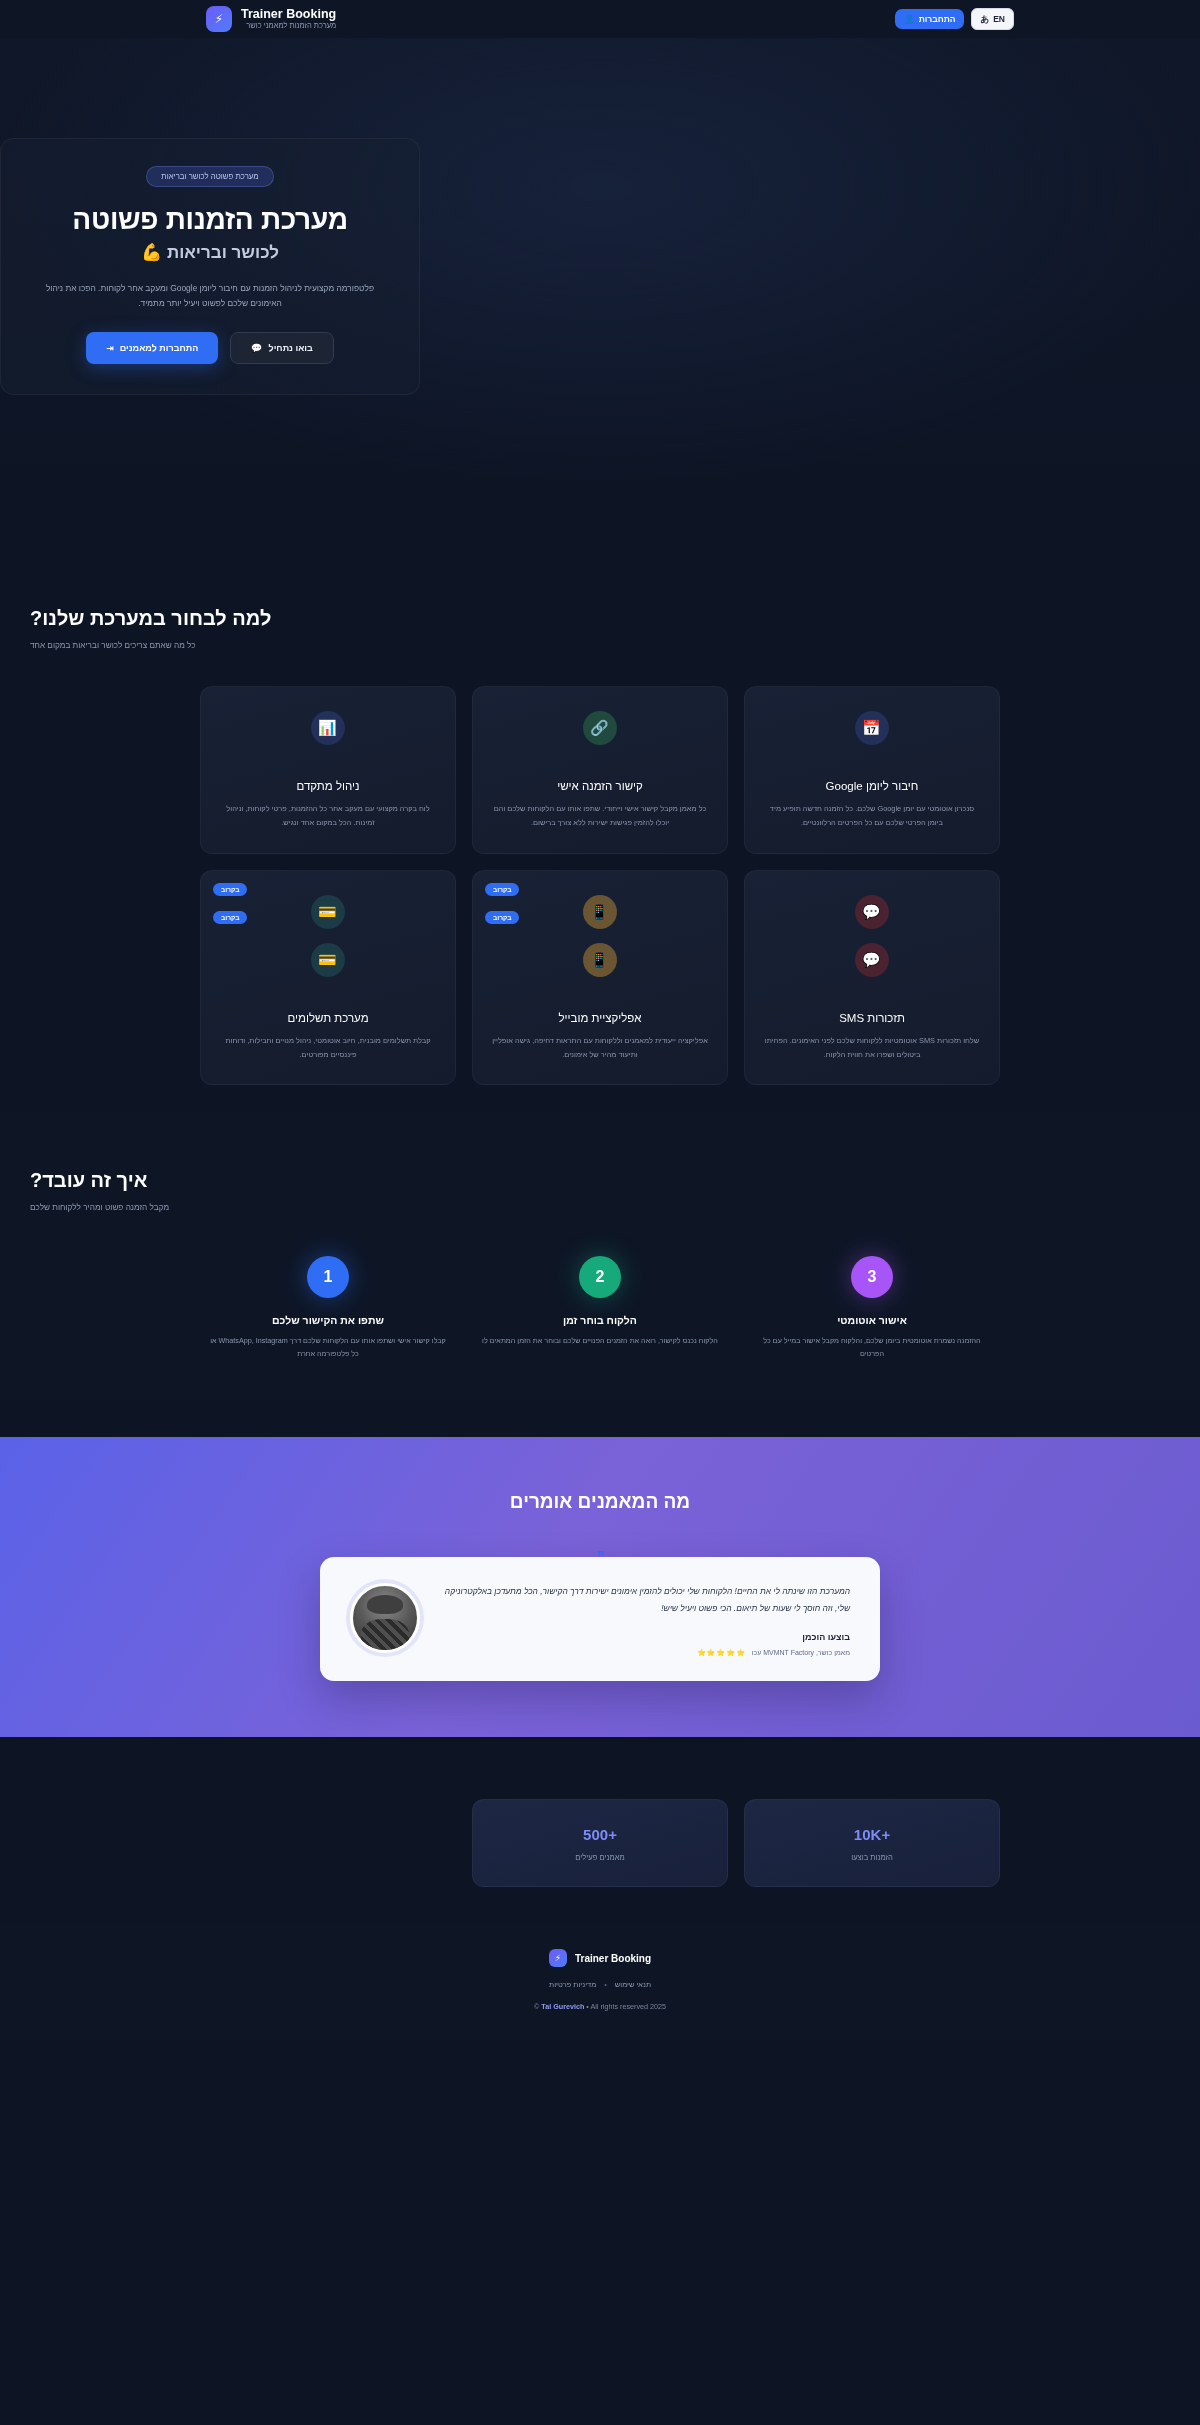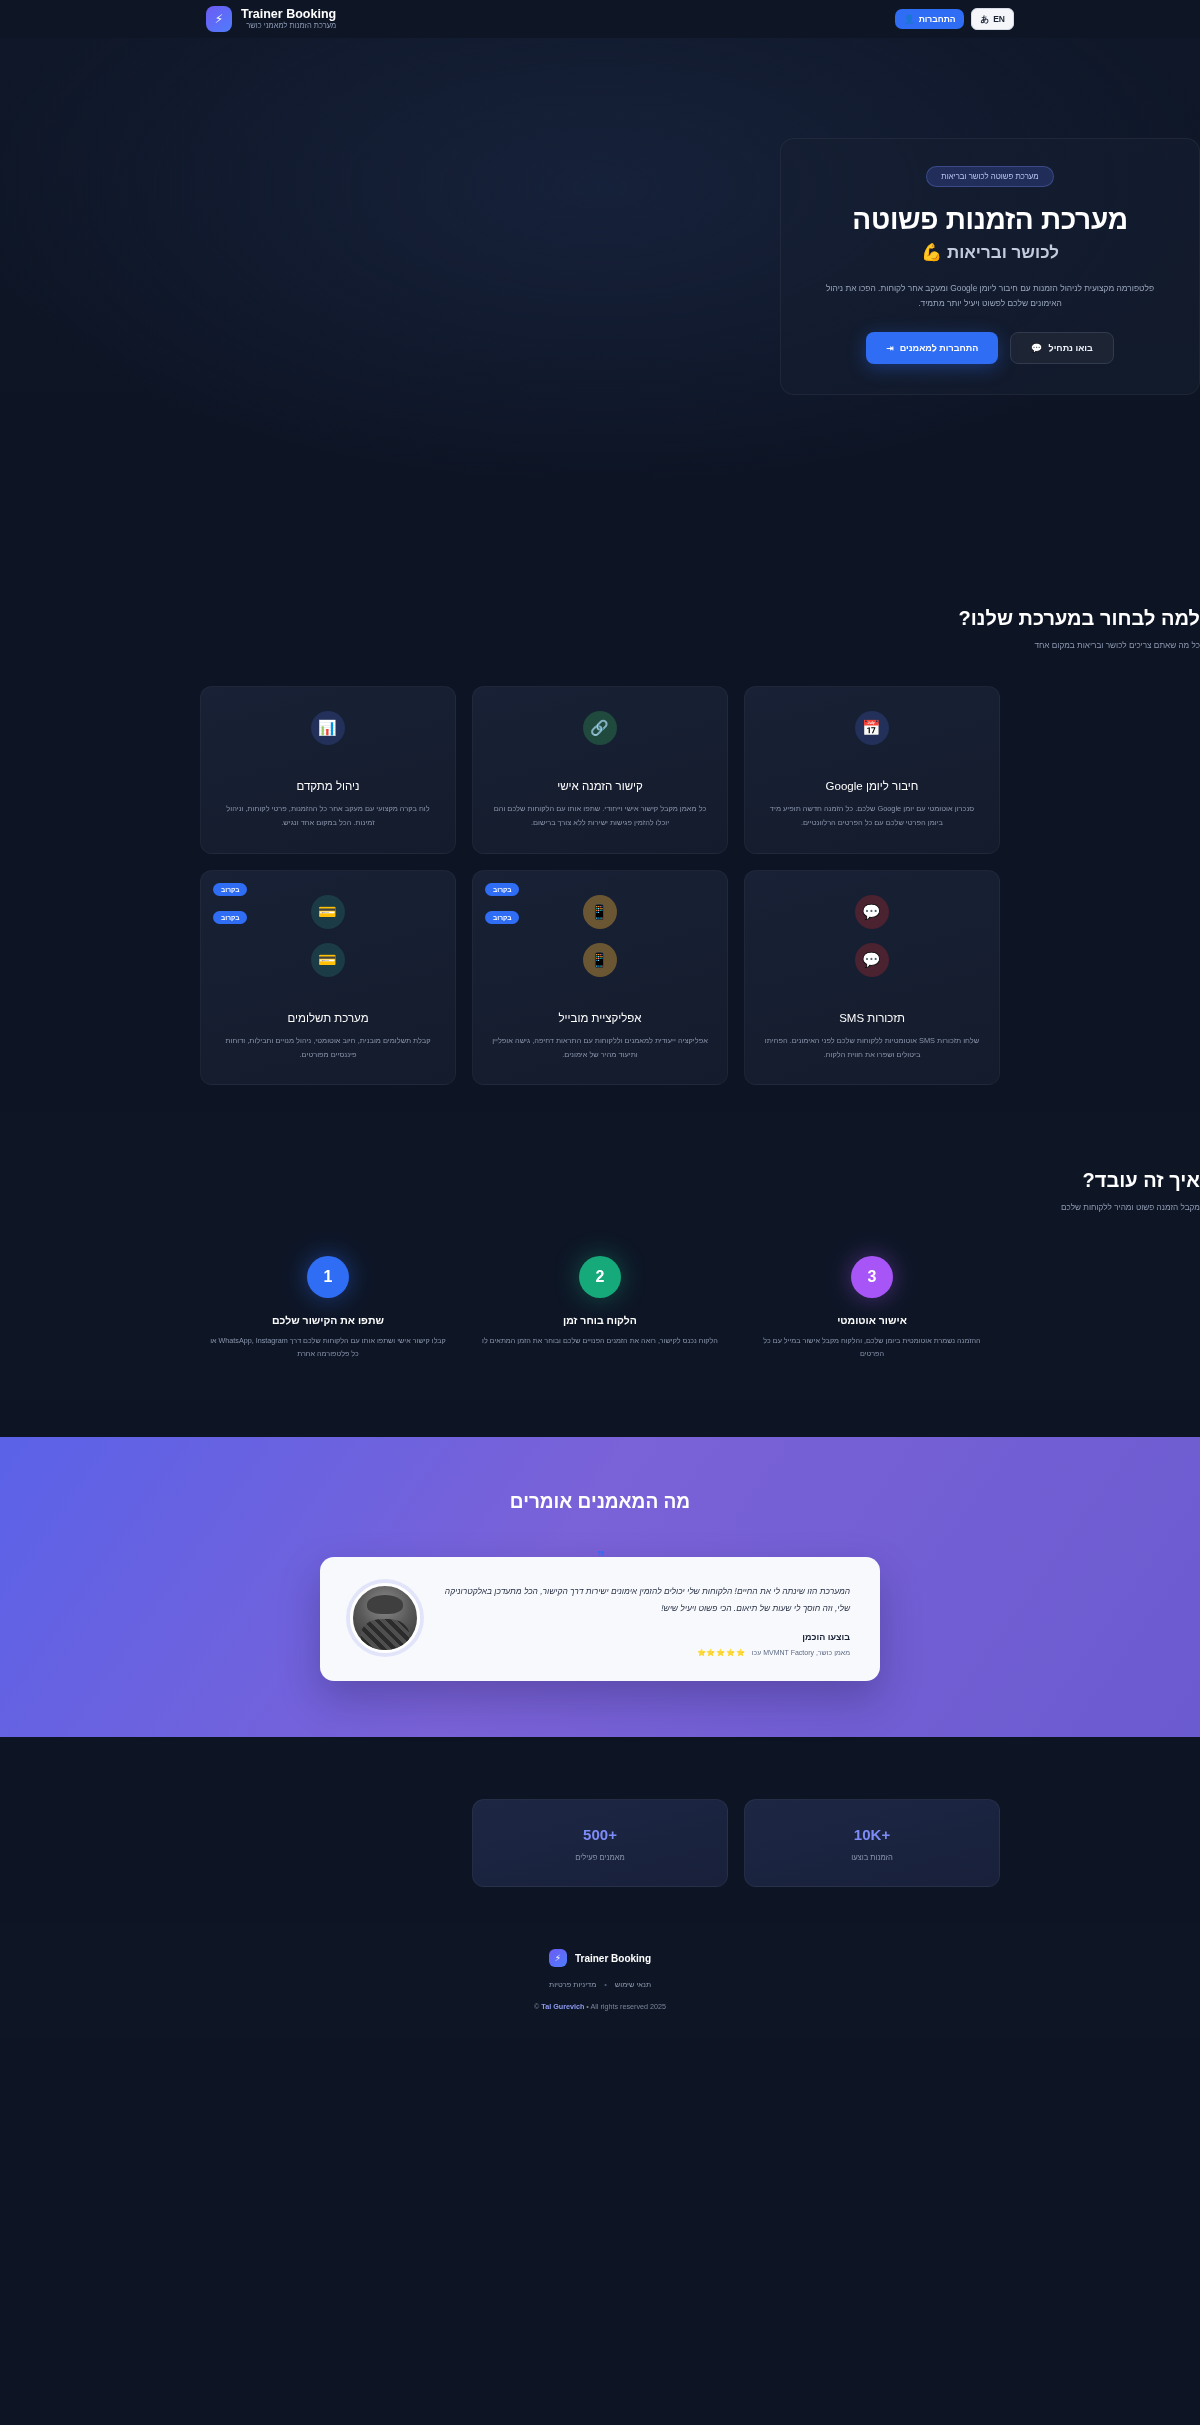--- a/index.html
+++ b/index.html
@@ -42,21 +42,21 @@
     display:flex; align-items:center; gap:4px; flex-direction:row-reverse;
     font-family:inherit; cursor:pointer;
   }
   .ico { display:inline-block; line-height:1; }
 
   
   .hero {
     background:
       radial-gradient(900px 420px at 50% 30%, #16213a 0%, rgba(13,20,36,0) 70%),
       linear-gradient(180deg,#0f1728 0%,#0d1424 100%);
-    padding:100px 0 140px; display:flex; justify-content:flex-start;
+    padding:100px 0 140px; display:flex; justify-content:flex-end;
     position:relative;
   }
   .hero-card {
     width:420px; background:rgba(22,31,50,0.55);
     border:1px solid rgba(255,255,255,0.05); border-radius:14px;
     padding:26px 30px 30px; text-align:center;
   }
   .hero-badge {
     display:inline-block; background:rgba(60,78,170,0.35);
     border:1px solid rgba(110,130,230,0.35); color:#b9c6f5;
@@ -76,21 +76,21 @@
     box-shadow:0 4px 18px rgba(47,109,244,.35);
   }
   .cta-secondary {
     background:#1d2434; color:#eef2f9; border:1px solid #313a4e; border-radius:8px;
     padding:10px 20px; font-size:9px; font-weight:bold; font-family:inherit;
     display:flex; align-items:center; gap:6px; flex-direction:row-reverse; cursor:pointer;
   }
 
   
   .sec { padding:0 0 10px; }
-  .sec-head { text-align:right; }
+  .sec-head { text-align:left;padding-left:30px; }
   .sec-title { font-size:20px; font-weight:bold; color:#ffffff; }
   .sec-sub { font-size:8.2px; color:#8e9ab1; margin-top:11px; }
 
   .features { background:#0d1424; padding:72px 0 0; }
   .grid {
     width:800px; margin:36px auto 0;
     display:grid; grid-template-columns:repeat(3,1fr); gap:16px;
   }
   .card {
     background:linear-gradient(165deg,#182135 0%,#141b2c 100%);

